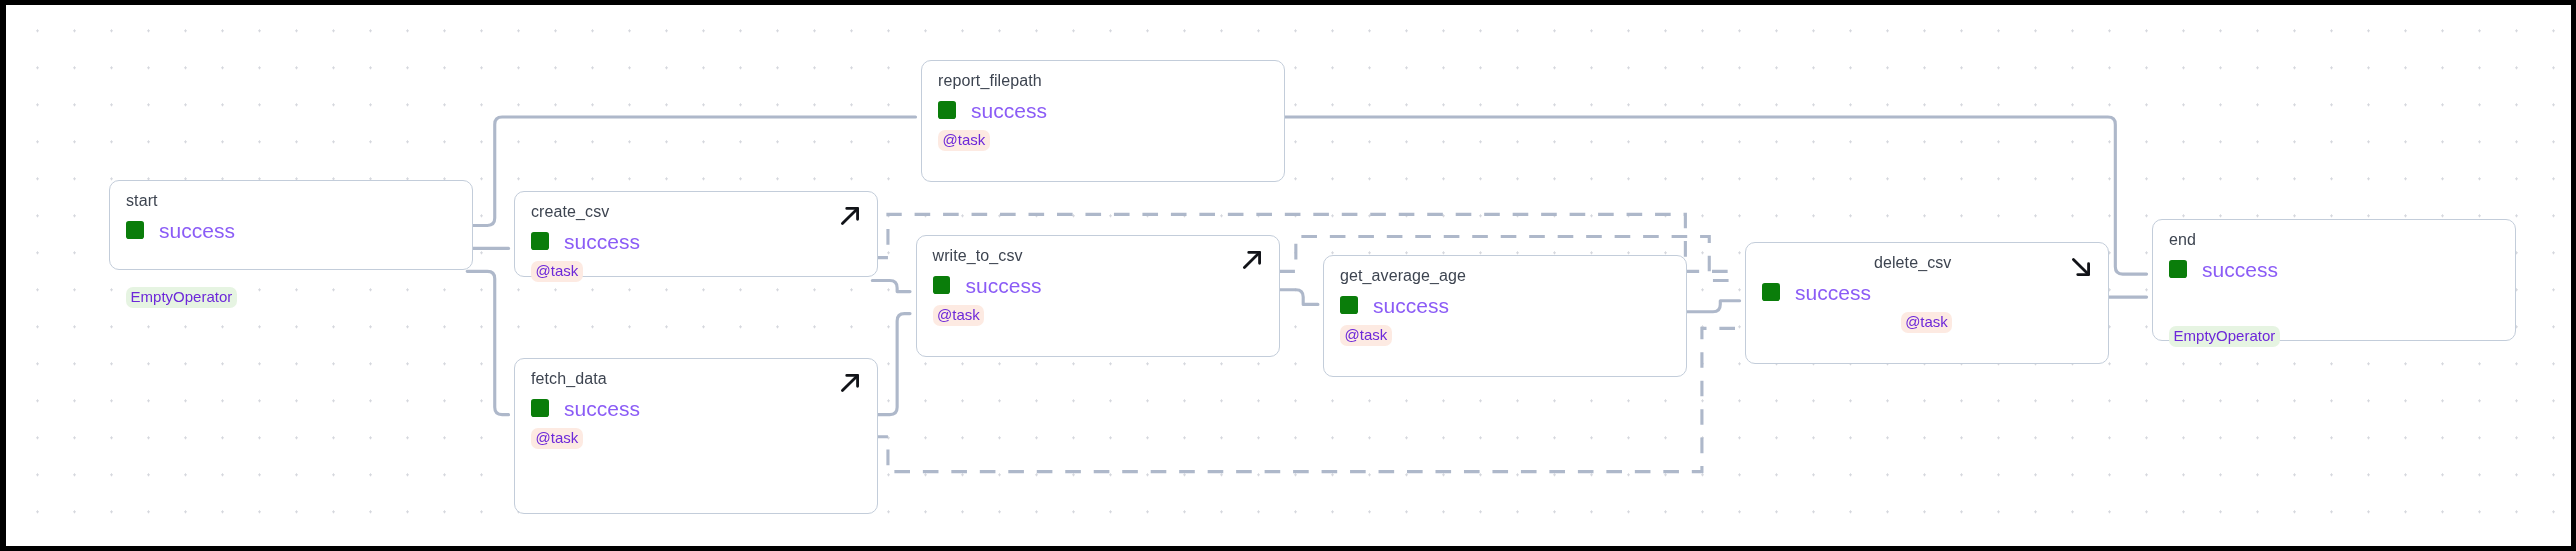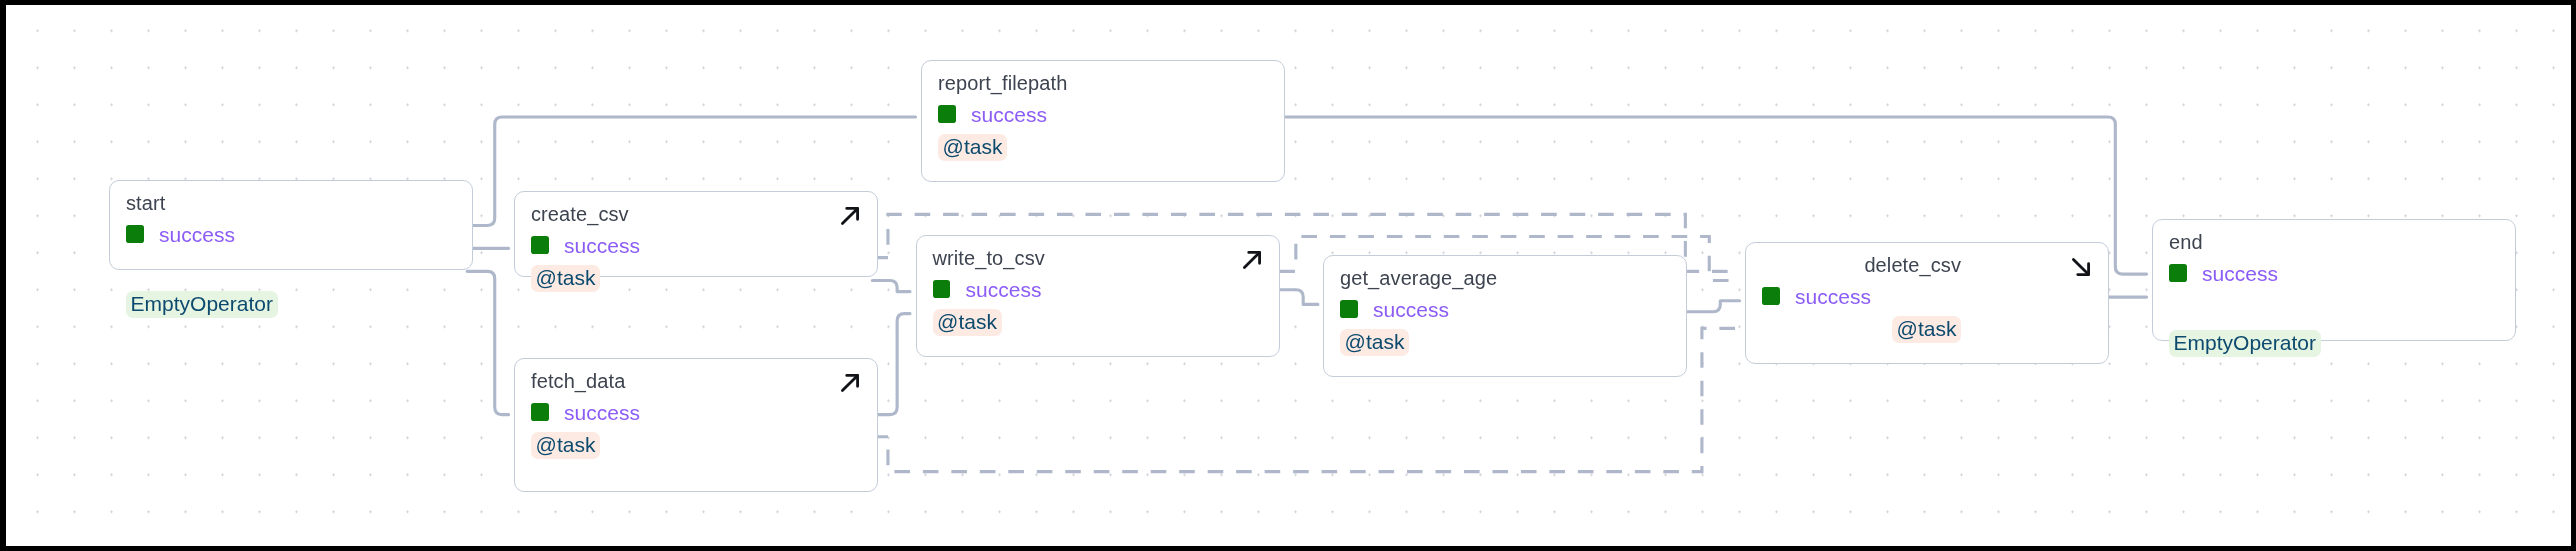--- a/index.html
+++ b/index.html
@@ -46,21 +46,21 @@
     position: absolute;
     box-sizing: border-box;
     background: #ffffff;
     border: 1.5px solid #c3cdda;
     border-radius: 10px;
     padding: 12px 16.5px 13px 16.5px;
     box-shadow: 0 0 0 0 rgba(0,0,0,0);
   }
 
   .node-title {
-    font-size: 20px;
+    font-size: 16px;
     color: #3d4450;
     line-height: 1.0;
     letter-spacing: 0.1px;
     white-space: nowrap;
     padding-right: 27.6px;
   }
 
   .node-status-row {
     display: flex;
     align-items: center;
@@ -81,25 +81,25 @@
     line-height: 1;
     white-space: nowrap;
   }
 
   .node-type-row {
     margin-top: 9.2px;
   }
 
   .type-badge {
     display: inline-block;
-    font-size: 21px;
+    font-size: 15px;
     line-height: 1.08;
     padding: 1.8px 4.6px 2.8px 4.6px;
     border-radius: 7px;
-    color: #0c4a6e;
+    color: #6d28d9;
     white-space: nowrap;
   }
 
   .type-badge.operator {
     background: #e6f4e2;
     margin-top: 37px;
   }
 
   .type-badge.decorator {
     background: #fdeae2;
@@ -179,21 +179,21 @@
       </span>
       <div class="node-status-row">
         <span class="status-swatch" style="background:#0a7d0a;"></span>
         <span class="status-label">success</span>
       </div>
       <div class="node-type-row">
         <span class="type-badge decorator">@task</span>
       </div>
     </div>
 
-    <div class="node" style="left:508px; top:353px; width:364px; height:134px;">
+    <div class="node" style="left:508px; top:353px; width:364px; height:156px;">
       <div class="node-title">fetch_data</div>
       <span class="node-arrow">
         <svg viewBox="0 0 24 24" fill="none" stroke="#111318" stroke-width="2.6" stroke-linecap="round" stroke-linejoin="round">
           <line x1="5" y1="19" x2="19" y2="5"></line>
           <polyline points="9,5 19,5 19,15"></polyline>
         </svg>
       </span>
       <div class="node-status-row">
         <span class="status-swatch" style="background:#0a7d0a;"></span>
         <span class="status-label">success</span>

